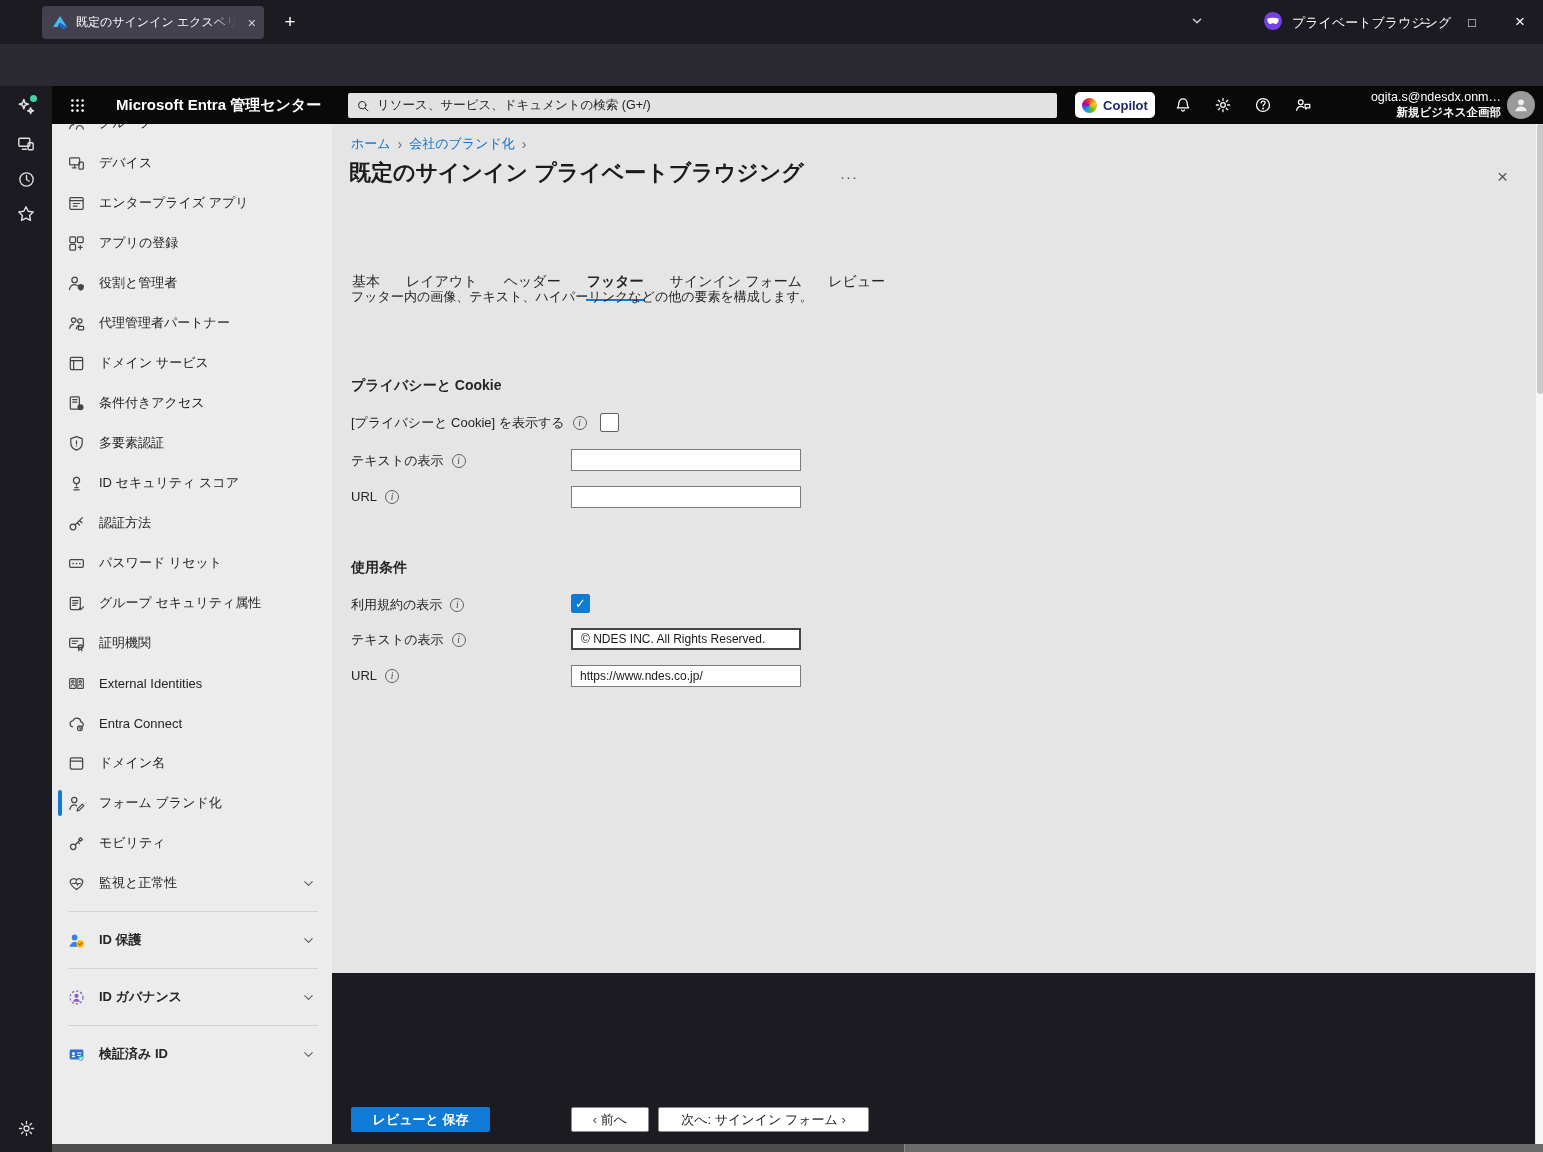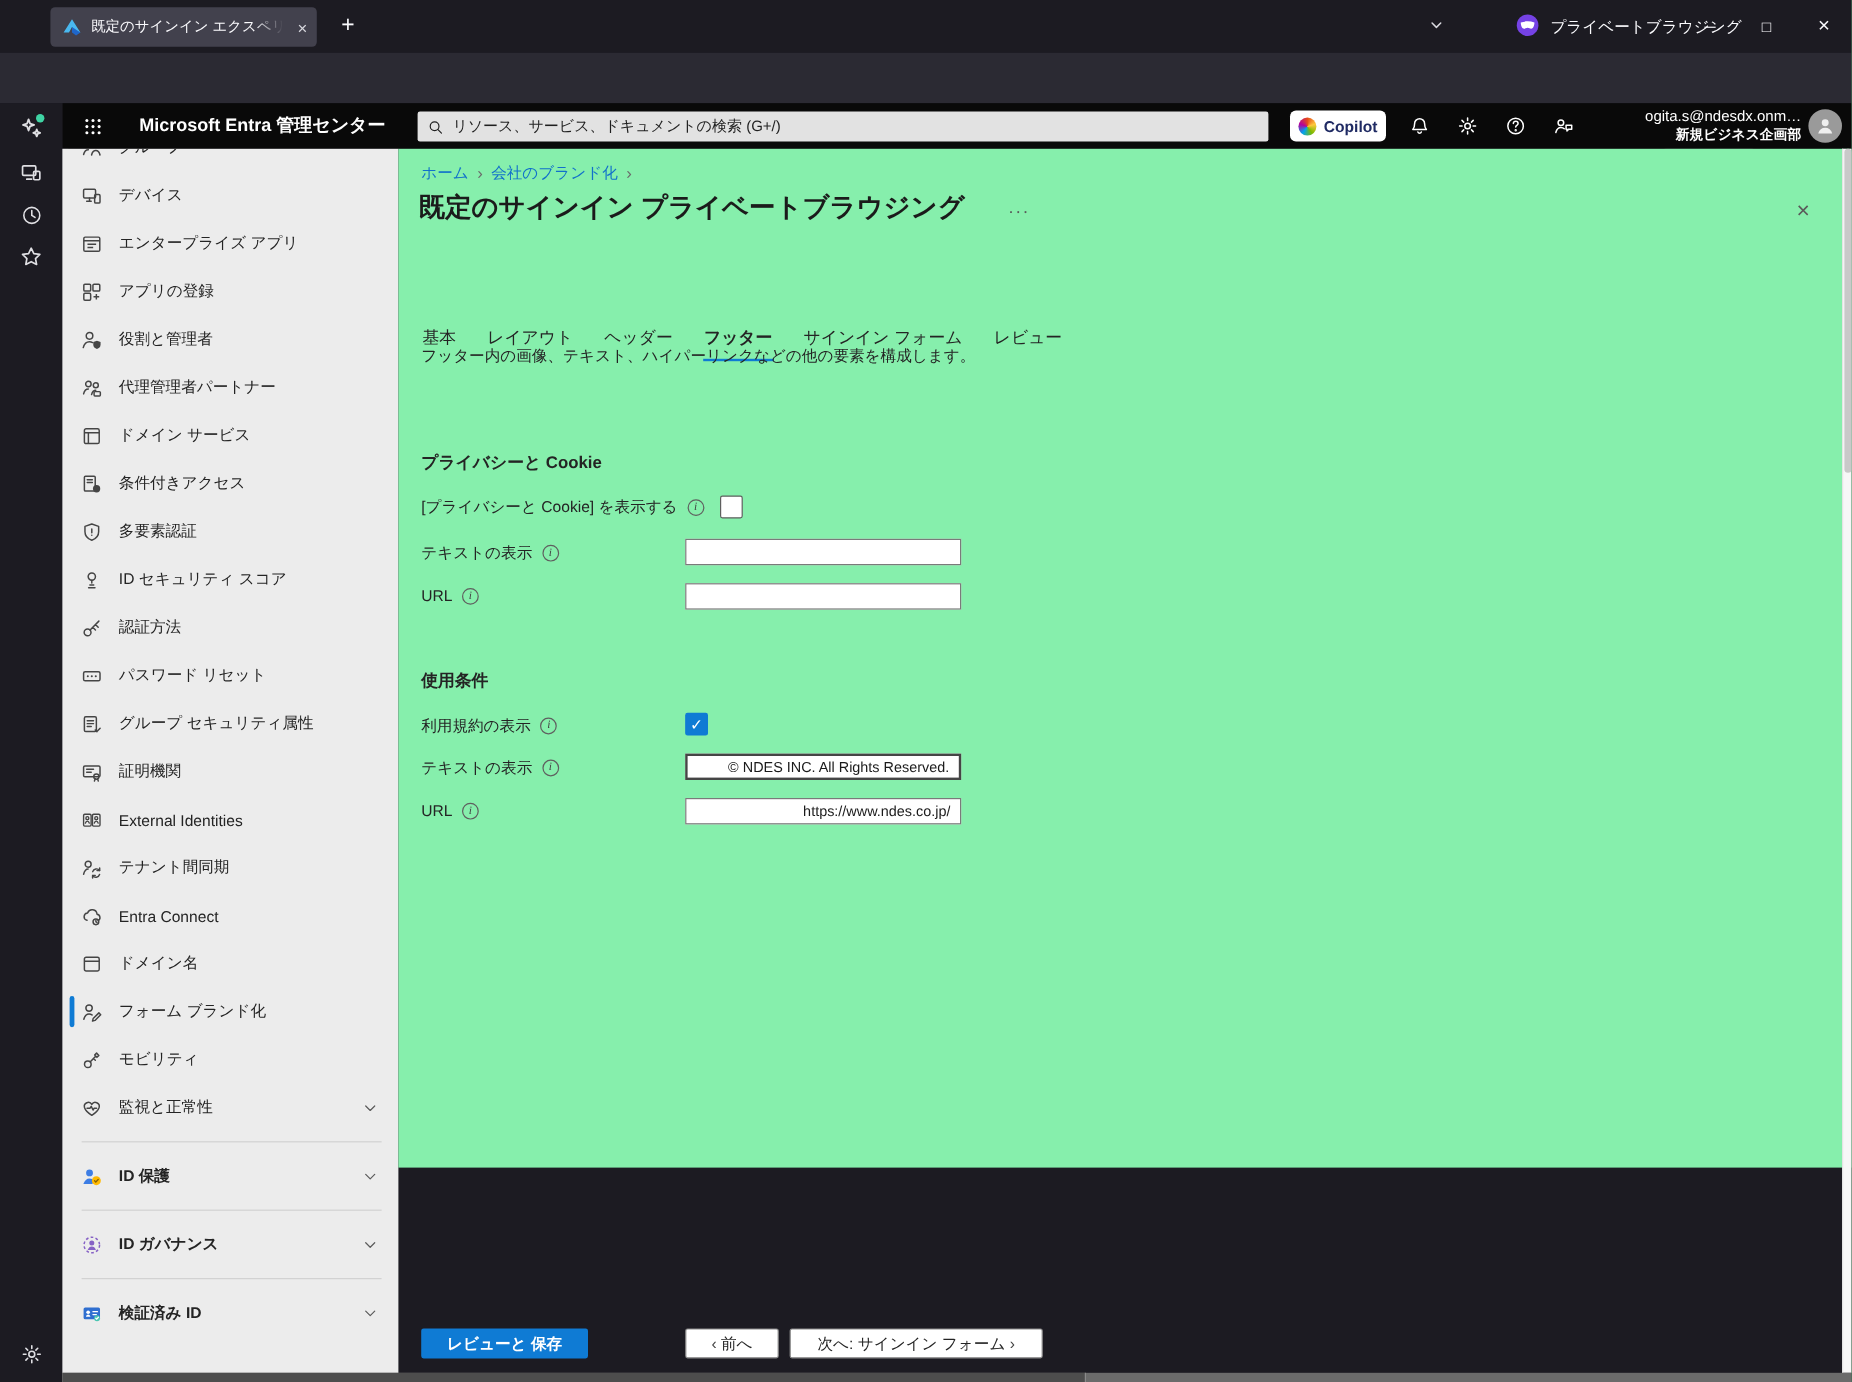--- a/index.html
+++ b/index.html
@@ -56,37 +56,37 @@
   .side-item .s-icon { width:19px; height:19px; color:#454545; flex:none; }
   .side-item .s-label { margin-left:13px; white-space:nowrap; }
   .side-item.bold .s-label { font-weight:bold; }
   .side-item.selected::before { content:""; position:absolute; left:6px; top:7px; width:3.5px; height:26px; background:#0f7bd4; border-radius:2px; }
   .side-item .s-chev { margin-left:auto; margin-right:16px; color:#5c5c5c; display:flex; }
   .side-divider { height:17px; position:relative; }
   .side-divider::after { content:""; position:absolute; left:16px; right:14px; top:8px; height:1px; background:#d2d2d2; }
   .collapse { position:absolute; right:20px; bottom:8px; color:#0f7bd4; font-weight:bold; font-size:16px; }
 
   
-  #content { left:332px; top:124px; width:1211px; height:849px; background:#86efac; color:#242424; }
+  #content { left:332px; top:124px; width:1211px; height:849px; background:#e5e5e5; color:#242424; }
   .crumb { left:19px; top:11px; font-size:13px; display:flex; gap:7px; align-items:center; }
   .crumb a { color:#1170cb; text-decoration:none; }
   .crumb .sep { color:#6b6b6b; font-size:14px; }
   .page-title { left:17px; top:34px; font-size:22px; font-weight:bold; color:#1b1b1b; }
   .more-dots { left:508px; top:44px; color:#595959; font-size:15px; letter-spacing:1px; }
   .panel-close { left:1165px; top:42px; color:#5a5a5a; font-size:19px; }
   #tab-list { left:19px; top:105px; display:flex; gap:24px; height:32px;margin-top:40px; }
   .tab { font-size:14px; padding:4px 1px; border-bottom:2.5px solid transparent; color:#242424; }
   .tab.active { font-weight:bold; border-bottom-color:#0f7bd4; }
   .desc { left:19px; top:164px; font-size:13px; }
   .sec-h { font-size:14px; font-weight:bold; }
   .f-label { font-size:13px; display:flex; align-items:center; gap:8px; }
   .info { width:14px; height:14px; border:1px solid #5f5f5f; border-radius:50%; font-size:9.5px; color:#3f3f3f; display:inline-flex; align-items:center; justify-content:center; font-family:"Liberation Serif","DejaVu Serif",serif; font-style:italic; }
   .checkbox { width:19px; height:19px; border:1px solid #5f5f5f; border-radius:2px; background:#fff; display:flex; align-items:center; justify-content:center; font-size:13px; color:#fff; }
   .checkbox.checked { background:#0f7bd4; border-color:#0f7bd4; }
-  .f-input { width:230px; height:22px; border:1px solid #7a7a7a; background:#fff; font-size:12px; padding:1px 8px; font-family:inherit; color:#1a1a1a;text-align:right; }
+  .f-input { width:230px; height:22px; border:1px solid #7a7a7a; background:#fff; font-size:12px; padding:1px 8px; font-family:inherit; color:#1a1a1a; }
   .f-input.focused { border:2px solid #454545; }
   .btn-primary { background:#0f7bd4; color:#fff; font-weight:bold; font-size:13px; border:none; border-radius:2px; width:139px; height:25px; }
   .btn-outline { background:#fff; color:#242424; font-size:13px; border:1px solid #8a8a8a; border-radius:2px; height:25px; font-family:inherit; }
   .chev-s { color:#444; }
 
   
   #vscroll { left:1535px; top:124px; width:8px; height:1020px; background:#f7f7f7; border-left:1px solid #e4e4e4; }
   #vscroll .thumb { position:absolute; left:1px; top:0; width:6px; height:270px; background:#c9c9c9; border-radius:3px; }
   #hscroll { left:52px; top:1144px; width:1491px; height:8px; background:#6b6b6b; }
   #hscroll .thumb { position:absolute; left:0; top:0; width:853px; height:8px; background:#4d4d4d; border-right:1px solid #8a8a8a; }
@@ -550,27 +550,20 @@
   </div>
       <div class="side-item">
     <svg class="s-icon">
           <use href="#i-external-identities"></use>
         </svg>
     <span class="s-label">External Identities</span>
 
   </div>
       <div class="side-item">
     <svg class="s-icon">
-          <use href="#i-tenant-sync"></use>
-        </svg>
-    <span class="s-label">テナント間同期</span>
-
-  </div>
-      <div class="side-item">
-    <svg class="s-icon">
           <use href="#i-entra-connect"></use>
         </svg>
     <span class="s-label">Entra Connect</span>
 
   </div>
       <div class="side-item">
     <svg class="s-icon">
           <use href="#i-domain-names"></use>
         </svg>
     <span class="s-label">ドメイン名</span>

